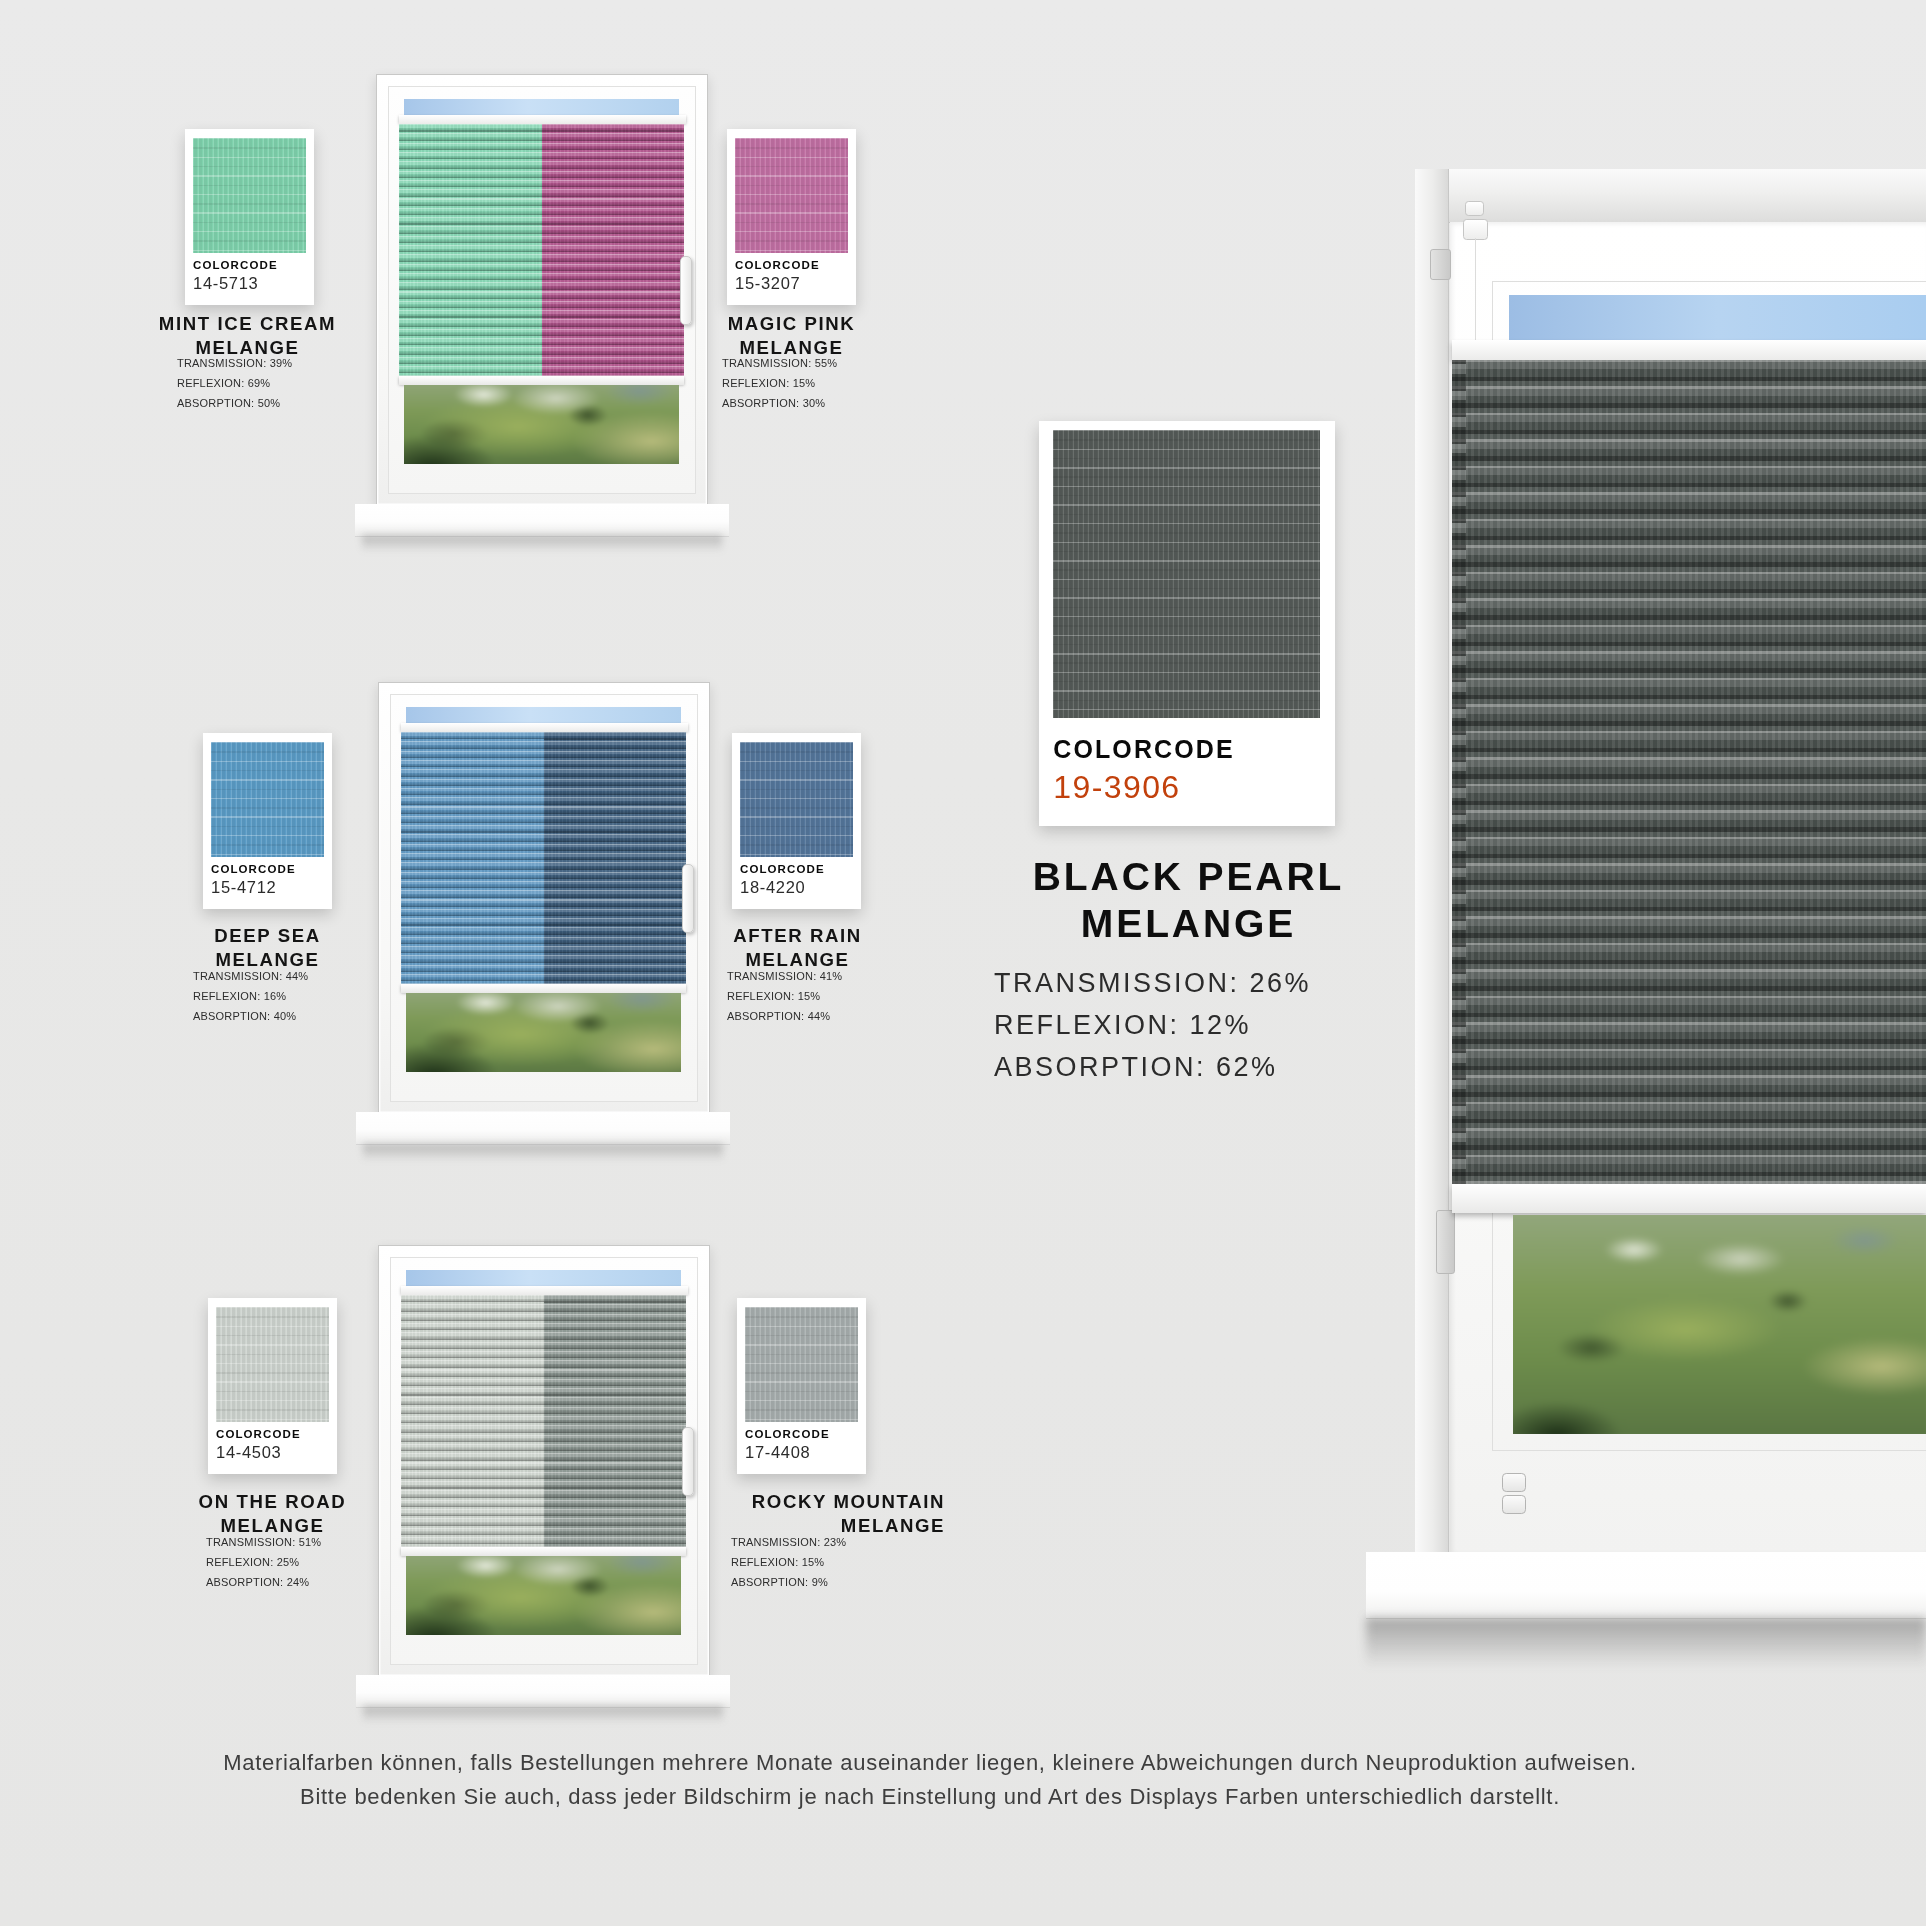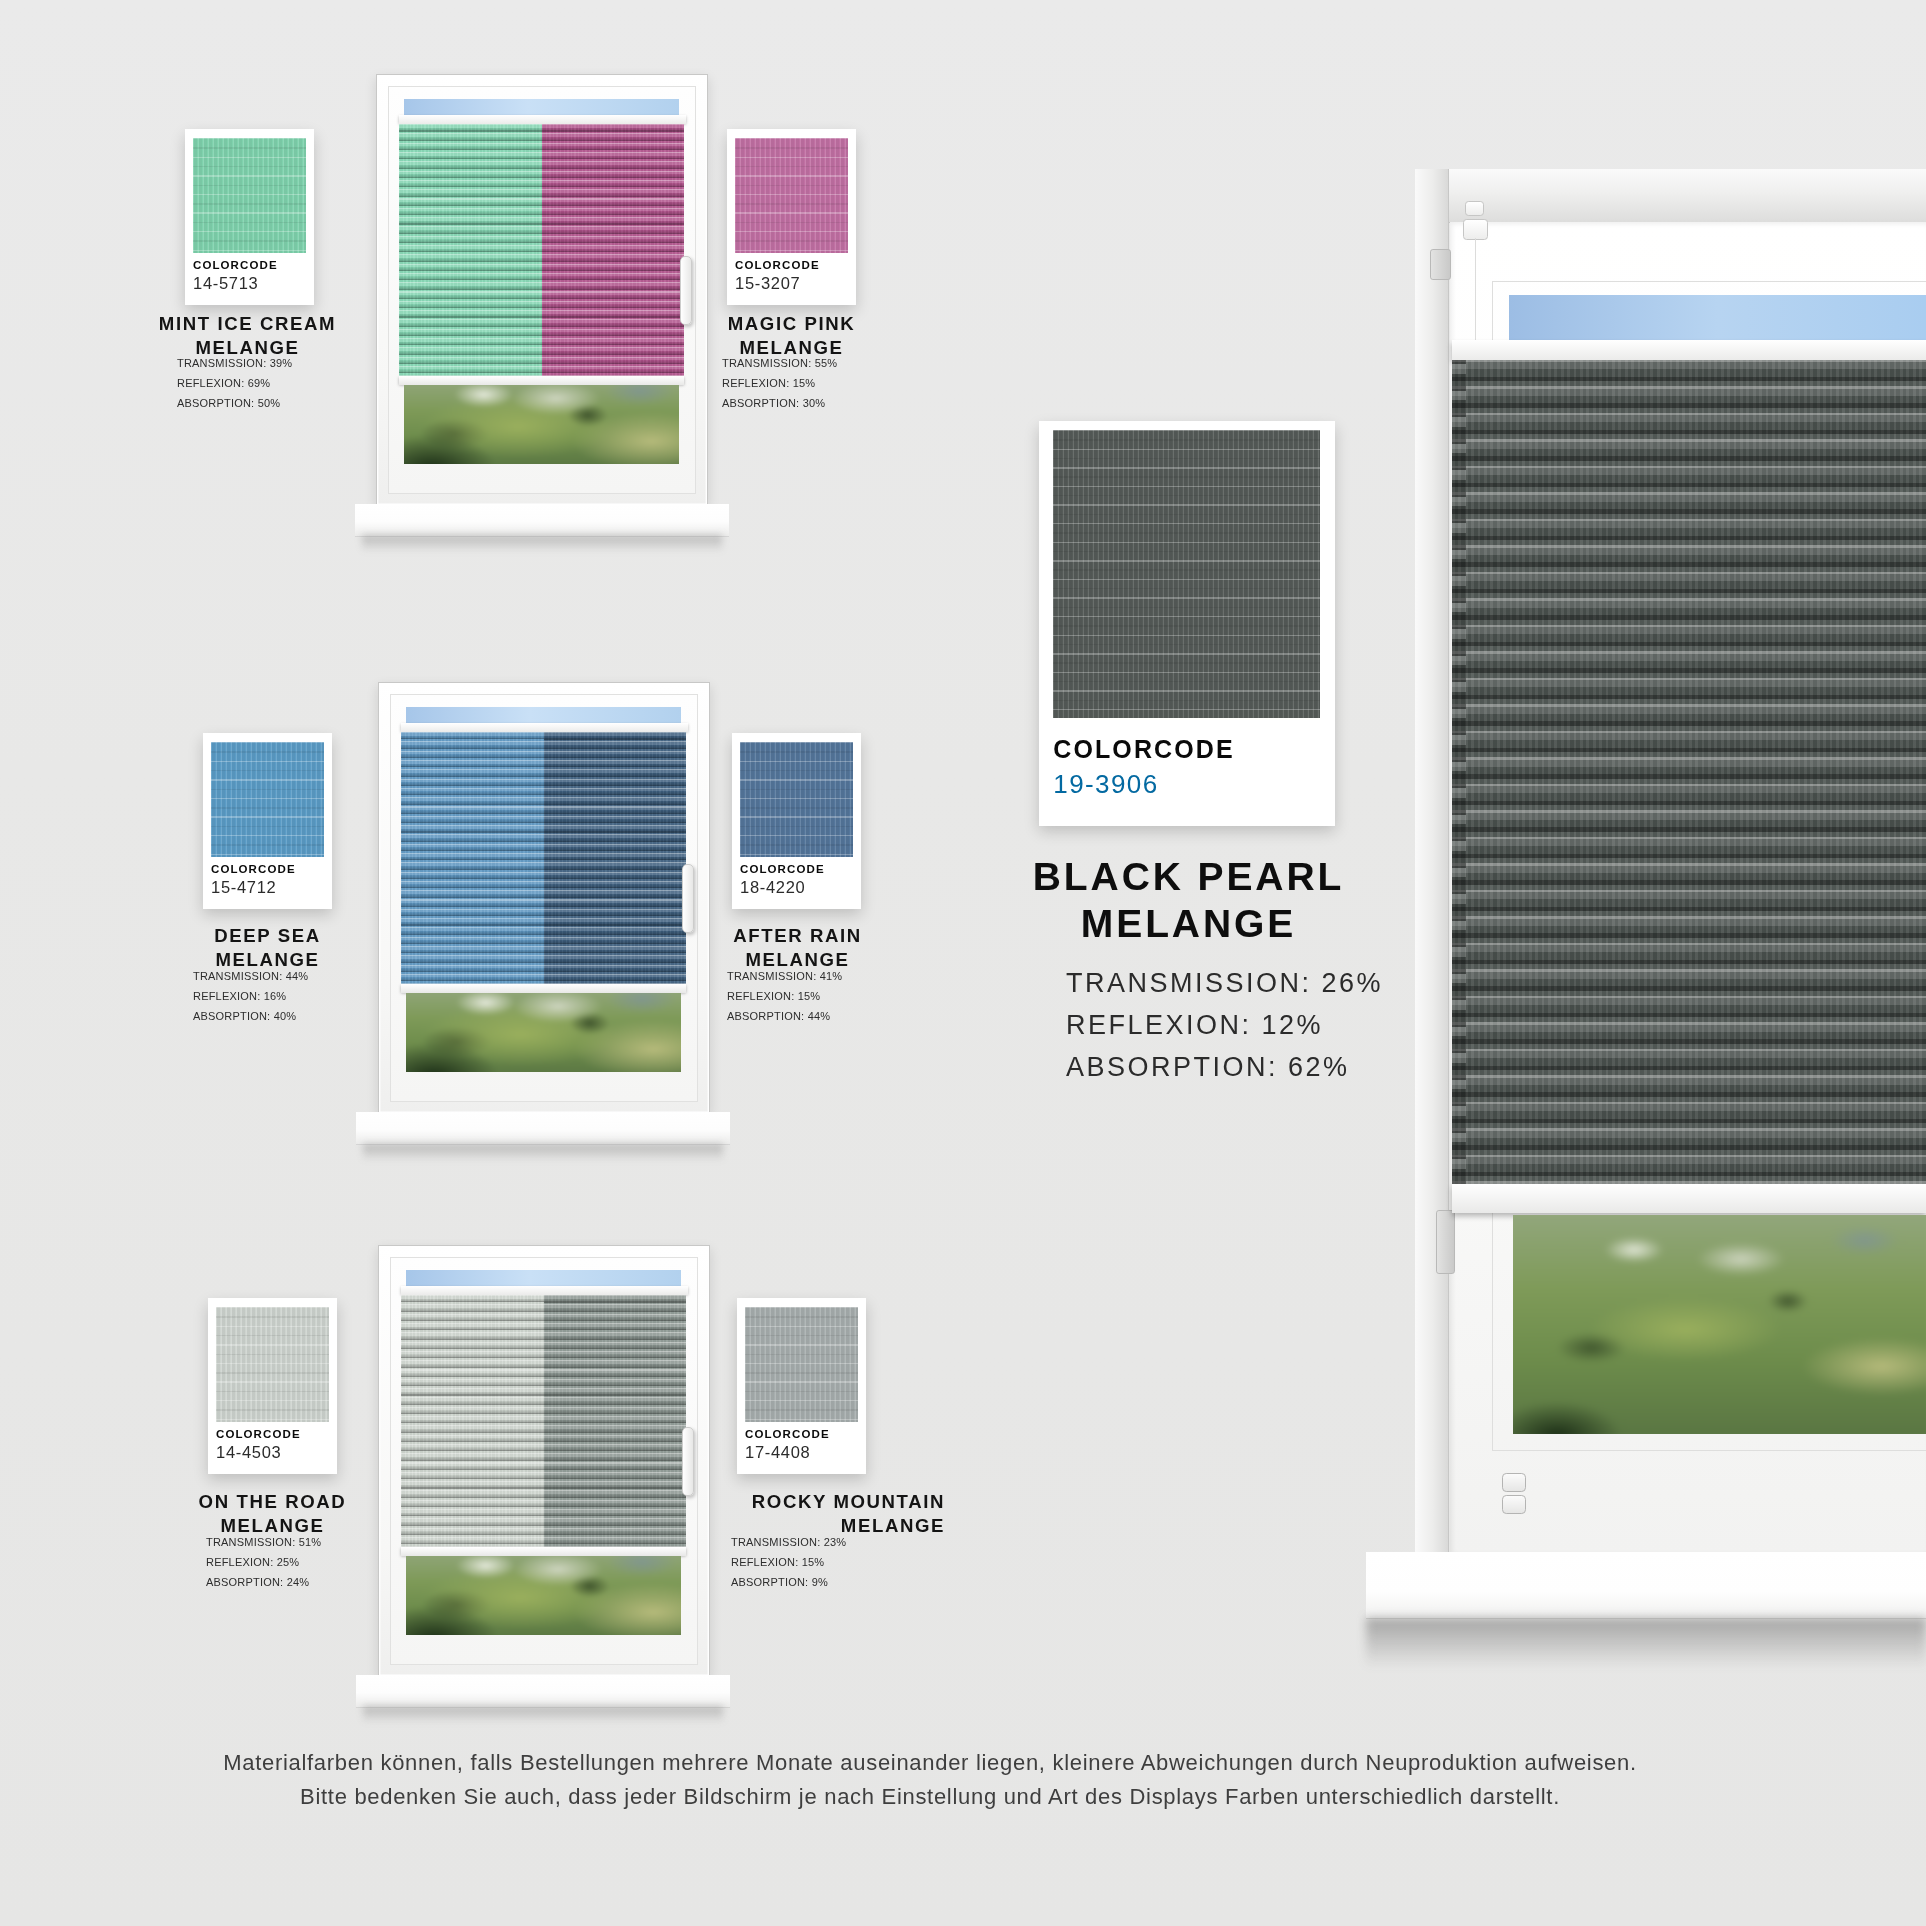--- a/index.html
+++ b/index.html
@@ -61,23 +61,23 @@
       radial-gradient(50px 21.5px at 20% 60%, rgba(52,72,38,.8), rgba(52,72,38,0) 70%),
       linear-gradient(180deg,#93a77e 0%,#7e9a58 35%,#6d8c4b 65%,#587442 100%);
   }
   .window .handle{position:absolute;right:15px;top:181px;width:10px;height:67px;border-radius:5px;background:linear-gradient(90deg,#ffffff,#e7e7e6);border:0.7px solid #cccccb;box-shadow:1.4px 2.1px 3.6px rgba(0,0,0,.22);}
   .sill{position:absolute;height:32px;background:linear-gradient(180deg,#ffffff 0%,#fdfdfd 55%,#ececeb 100%);box-shadow:0 0.7px 0 #cfcfce;}
   .sill-shadow{position:absolute;height:17px;background:linear-gradient(180deg,rgba(70,70,70,.30),rgba(70,70,70,0));filter:blur(3.6px);}
   
   .feature-card{left:1039px;top:421px;width:296px;height:405px;}
   .feature-card .fab{left:14.3px;top:9.3px;width:267px;height:288px;}
   .feature-card .cc{position:absolute;left:14.3px;top:314px;font-size:25px;font-weight:800;letter-spacing:2.1px;color:#0a0a0a;}
-  .feature-card .code{position:absolute;left:14.3px;top:348px;font-size:26px;font-weight:300;letter-spacing:1.4px;color:#0369a1;}
+  .feature-card .code{position:absolute;left:14.3px;top:348px;font-size:32px;font-weight:300;letter-spacing:1.4px;color:#c2410c;}
   .feature-name{position:absolute;left:1013px;top:853px;width:351px;text-align:center;font-size:39px;line-height:47px;font-weight:600;letter-spacing:2.9px;color:#0e0e0e;}
-  .feature-stats{position:absolute;left:1066px;top:962px;font-size:27px;line-height:42px;font-weight:400;letter-spacing:2.5px;color:#2b2b2b;}
+  .feature-stats{position:absolute;left:994px;top:962px;font-size:27px;line-height:42px;font-weight:400;letter-spacing:2.5px;color:#2b2b2b;}
   
   .bw-casing-top{position:absolute;left:1415px;top:169px;width:511px;height:53px;background:linear-gradient(180deg,#fafafa 0%,#efefee 45%,#dddddc 100%);border-bottom:1.4px solid #c7c7c6;}
   .bw-casing-left{position:absolute;left:1415px;top:169px;width:33px;height:1383px;background:linear-gradient(90deg,#fafafa 0%,#ececeb 55%,#d9d9d8 100%);border-right:1.4px solid #c7c7c6;}
   .bw-frame{position:absolute;left:1450px;top:222px;width:477px;height:1330px;background:linear-gradient(180deg,#ffffff 0%,#fbfbfa 60%,#f2f2f1 100%);box-shadow:inset 2.1px 2.1px 5.7px rgba(0,0,0,.07);}
   .bw-bevel{position:absolute;left:1492px;top:281px;width:434px;height:1168px;border:0.7px solid #dededd;}
   .bw-sky{position:absolute;left:1509px;top:295px;width:417px;height:46px;background:linear-gradient(90deg,#9cbde4 0%,#b7d4f1 50%,#a9cdf0 100%);}
   .bw-toprail{position:absolute;left:1452px;top:340px;width:474px;height:20px;background:linear-gradient(180deg,#ffffff,#ebebea);box-shadow:0 2.9px 5px rgba(0,0,0,.30);}
   .bw-blind{
     position:absolute;left:1452px;top:360px;width:474px;height:824px;
     background-color:var(--c);

